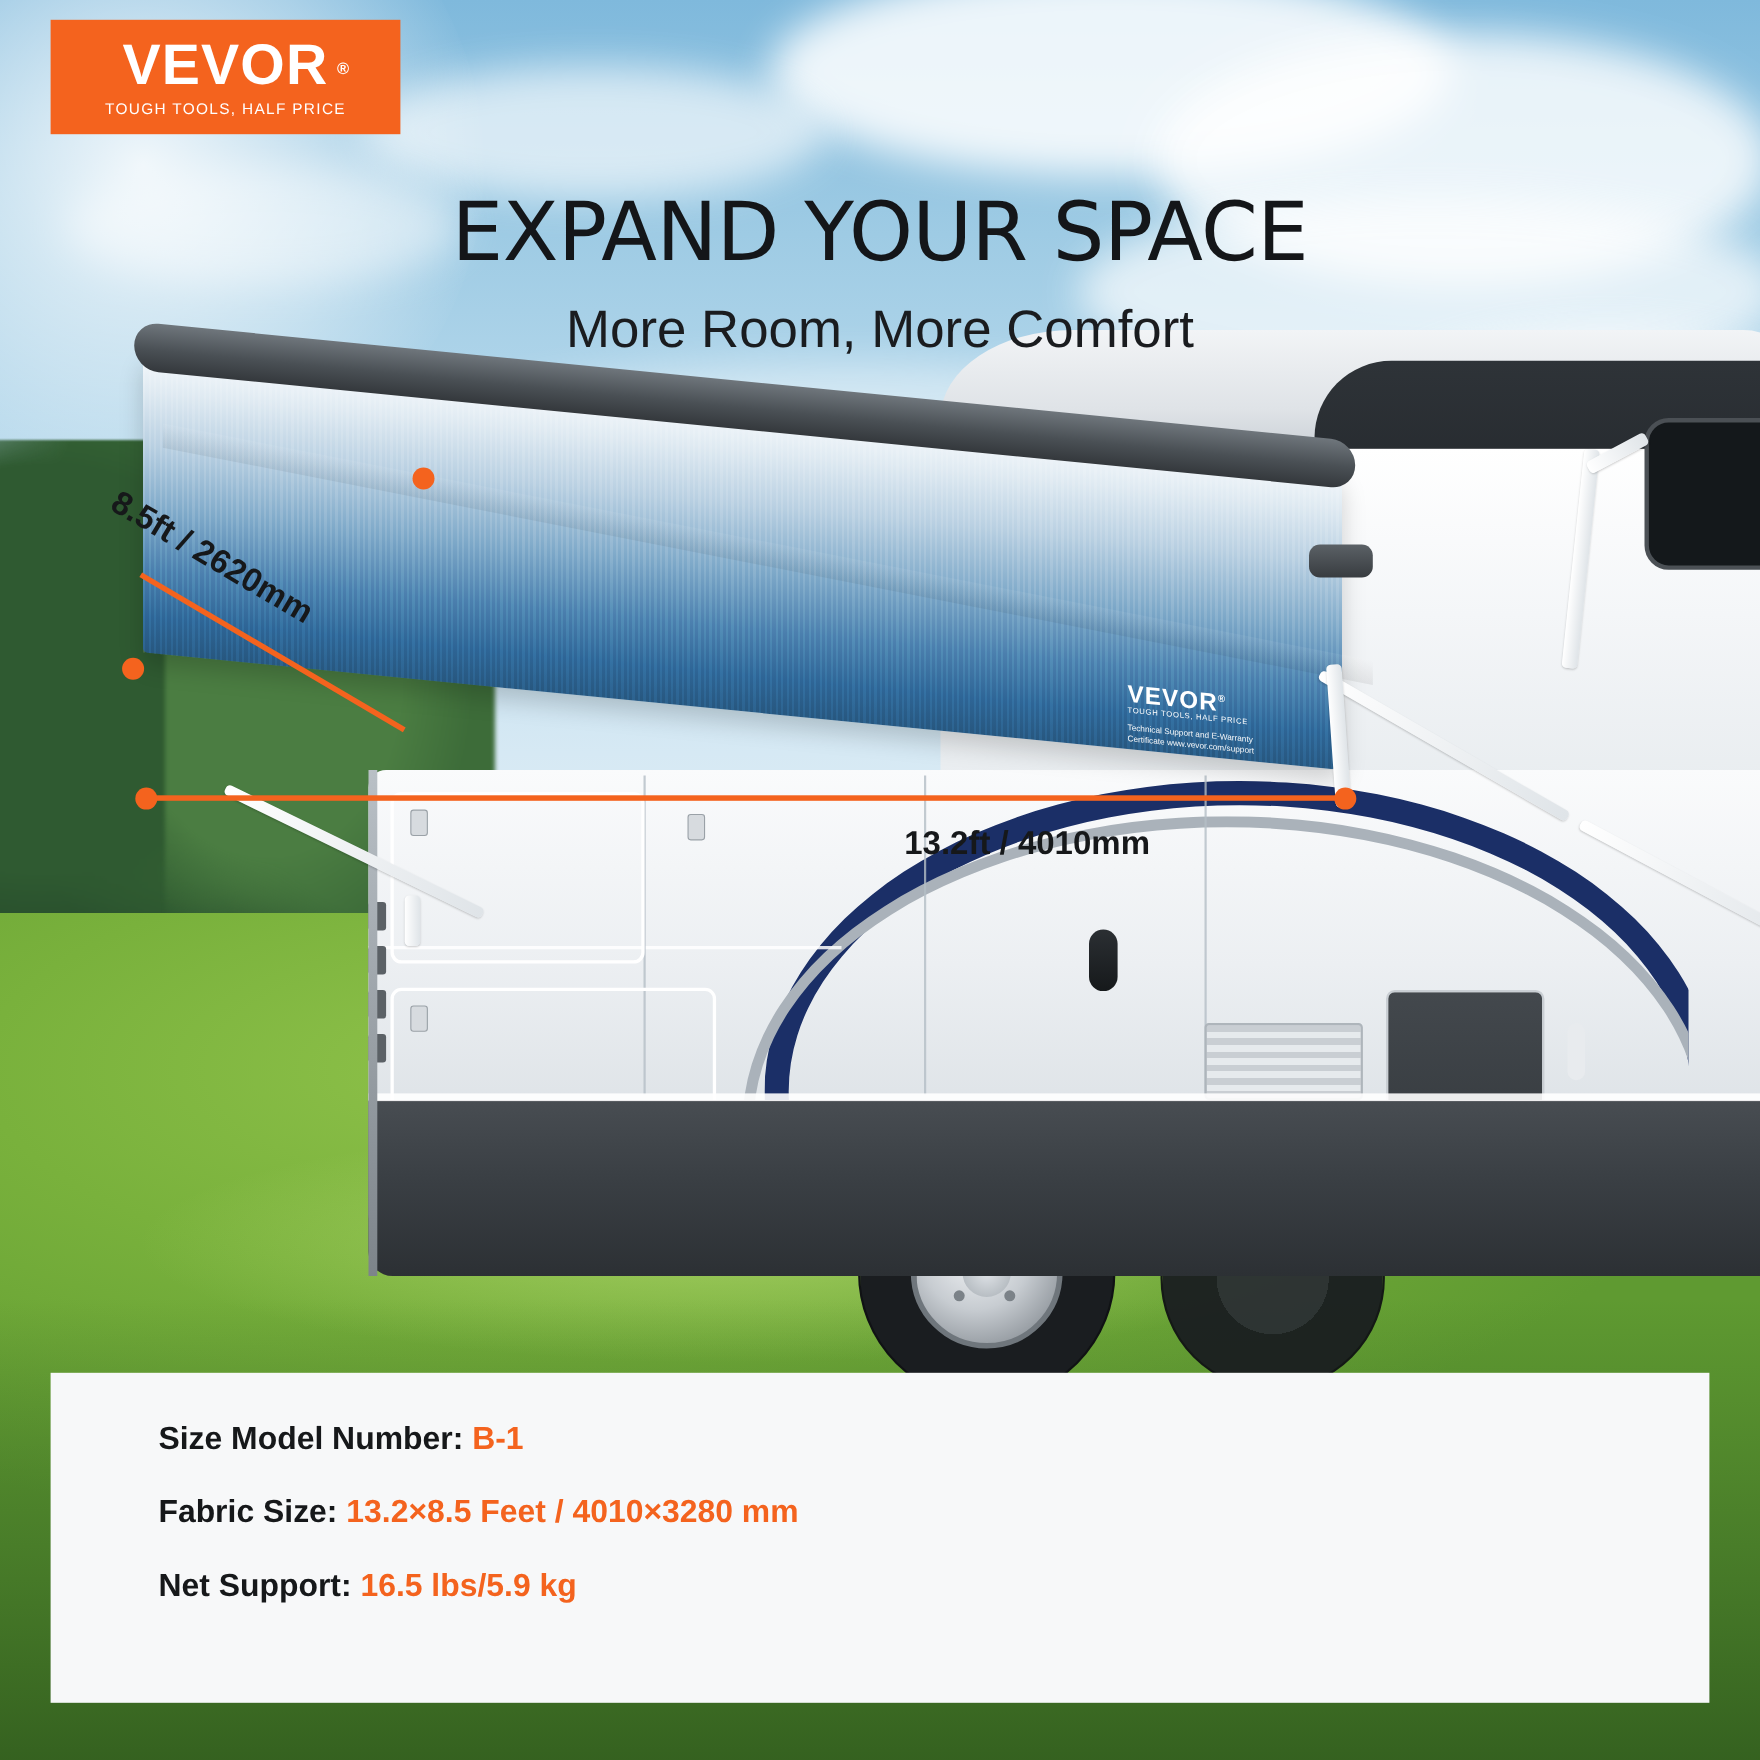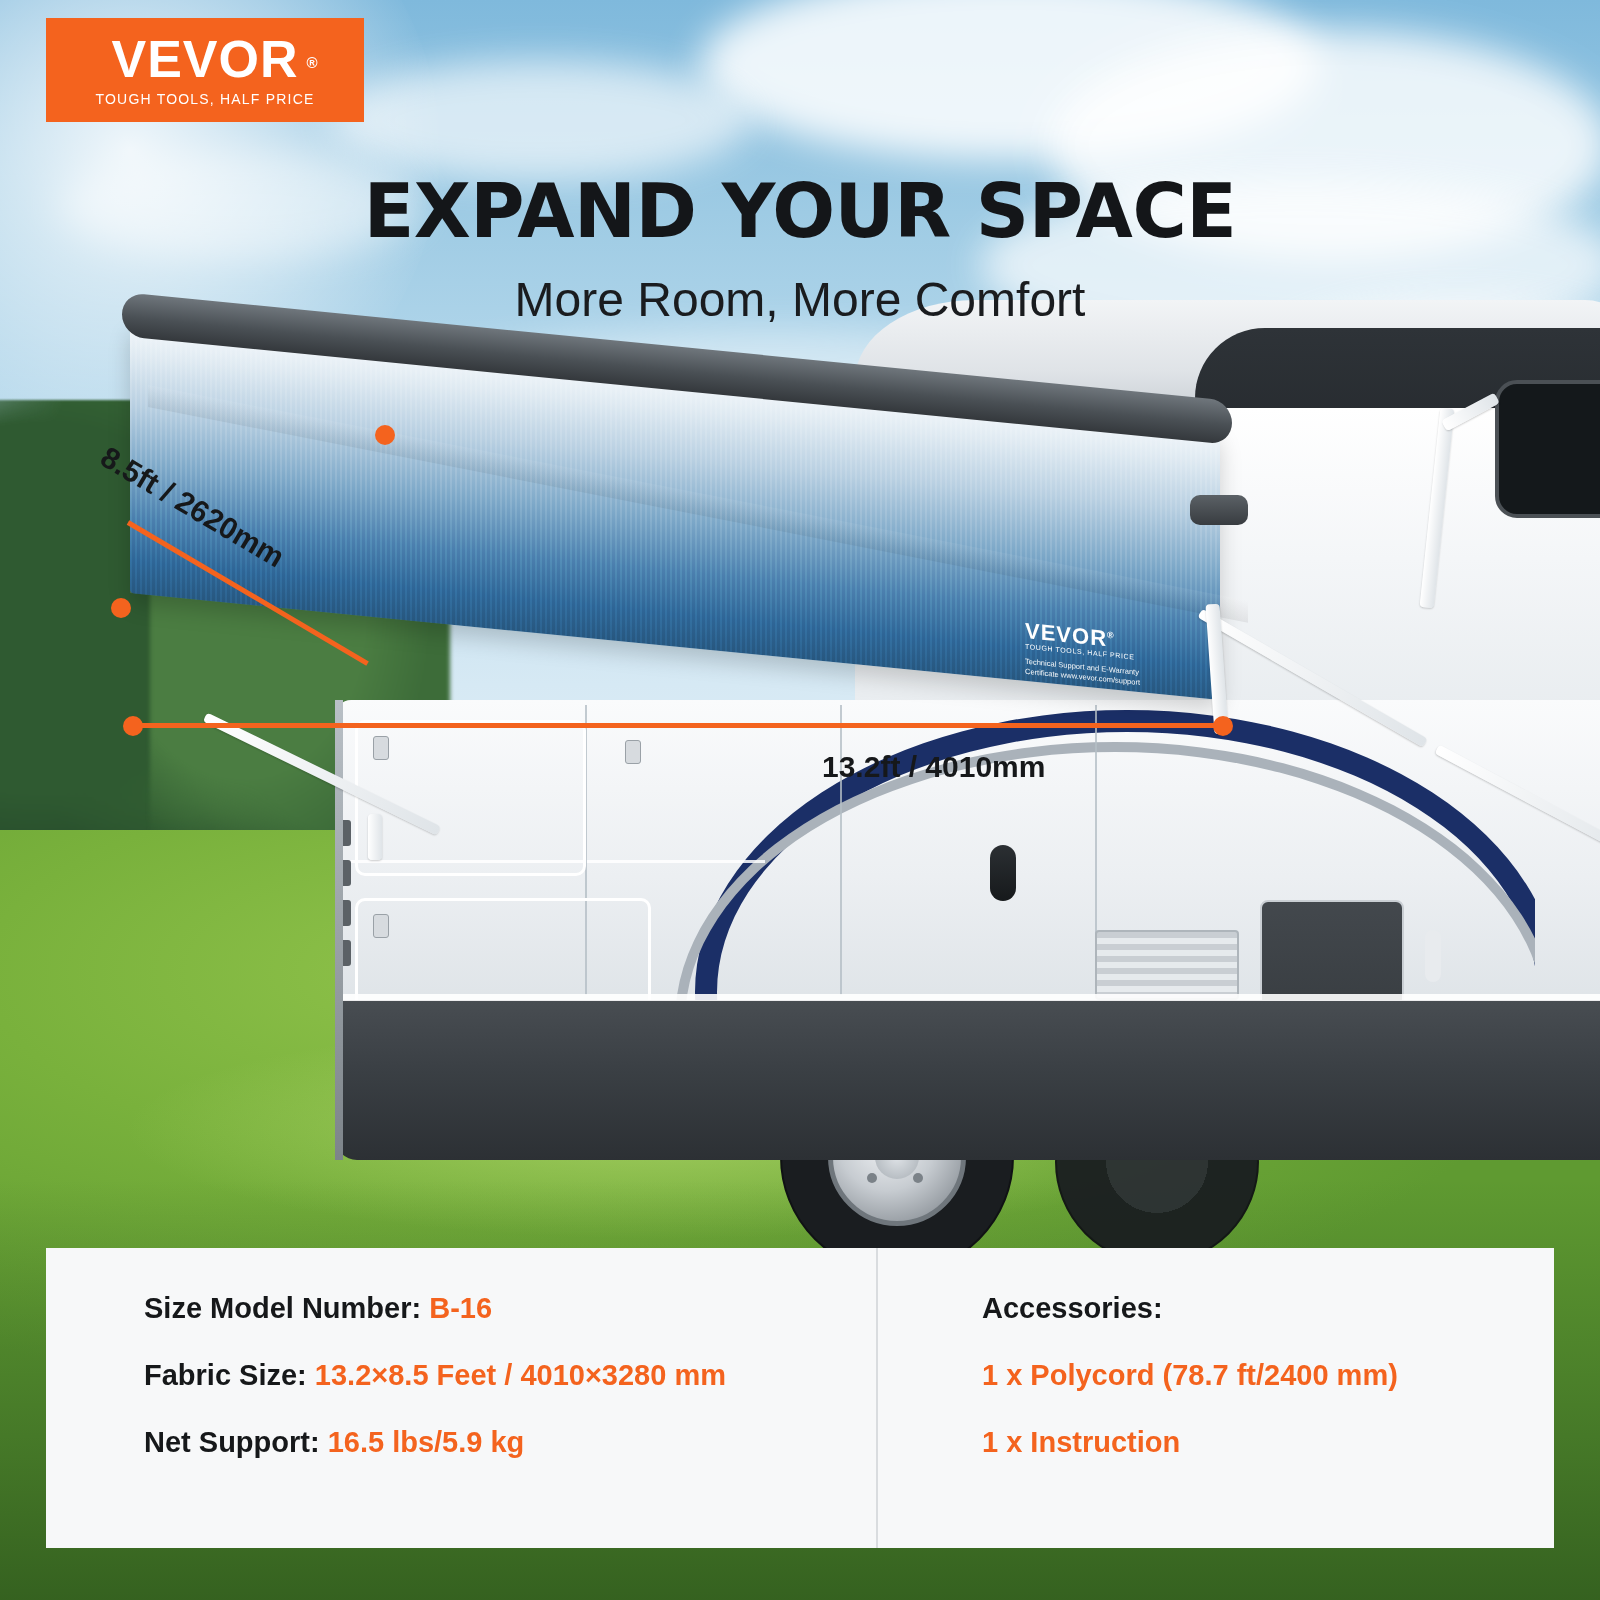--- a/index.html
+++ b/index.html
@@ -424,21 +424,21 @@
     letter-spacing: 1.2px;
     margin-top: 6px;
     font-weight: 400;
   }
   .headline {
     position: absolute;
     left: 0; top: 168px;
     width: 1600px;
     text-align: center;
     font-size: 74px;
-    font-weight: 700;
+    font-weight: 400;
     letter-spacing: -0.5px;
     color: #141619;
     font-family: "DejaVu Sans", sans-serif;
   }
   .subheadline {
     position: absolute;
     left: 0; top: 272px;
     width: 1600px;
     text-align: center;
     font-size: 48px;
@@ -614,31 +614,26 @@
     <div class="logo-sub">TOUGH TOOLS, HALF PRICE</div>
   </div>
 
   <div class="headline">EXPAND YOUR SPACE</div>
   <div class="subheadline">More Room, More Comfort</div>
 
   <div class="spec-panel">
     <div class="spec-left">
       <div class="spec-row">
         <span>Size Model Number:</span>
-        <span class="val">B-16</span>
+        <span class="val">B-1</span>
       </div>
       <div class="spec-row">
         <span>Fabric Size:</span>
         <span class="val">13.2×8.5 Feet / 4010×3280 mm</span>
       </div>
       <div class="spec-row">
         <span>Net Support:</span>
         <span class="val">16.5 lbs/5.9 kg</span>
       </div>
     </div>
-    <div class="spec-right">
-      <div class="spec-title">Accessories:</div>
-      <div class="acc-row">1 x Polycord (78.7 ft/2400 mm)</div>
-      <div class="acc-row">1 x Instruction</div>
-    </div>
   </div>
 
 </div>
 
 </body></html>

